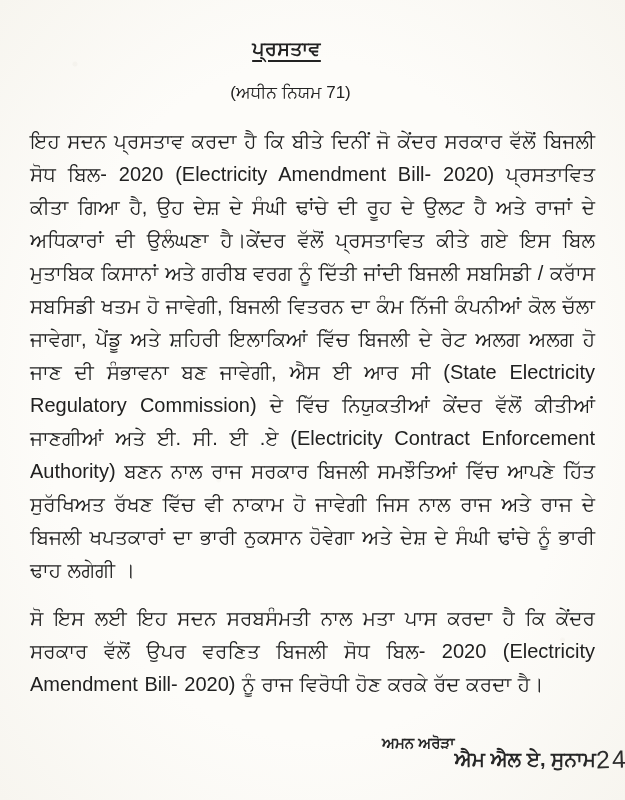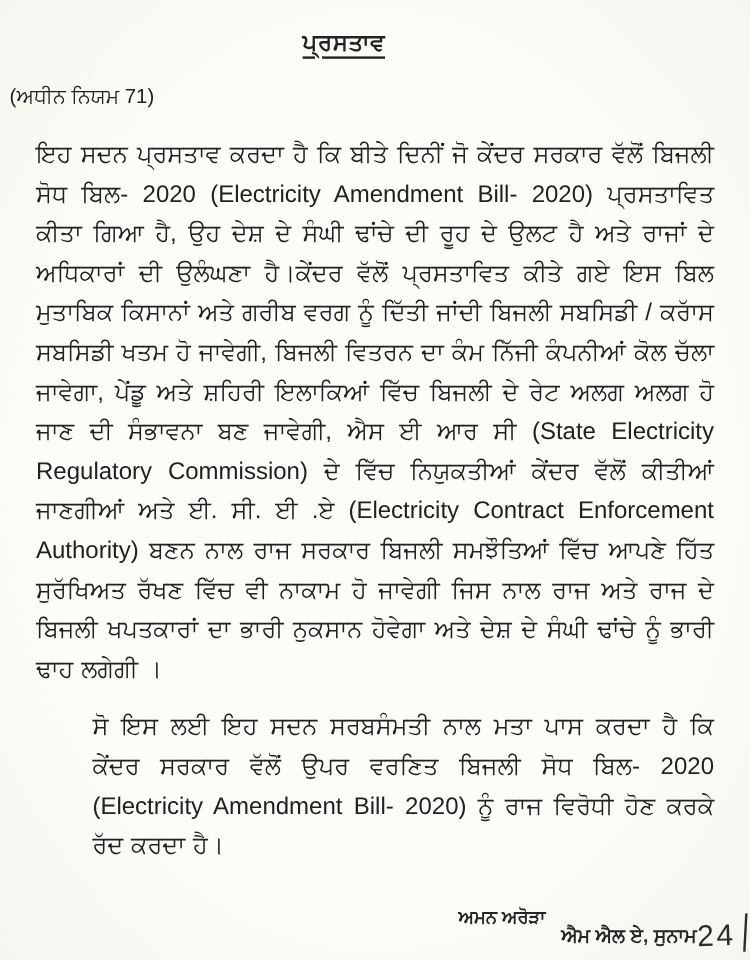--- a/index.html
+++ b/index.html
@@ -18,47 +18,47 @@
     background:
       radial-gradient(circle at 12% 8%, rgba(180,170,150,0.07) 0 2px, transparent 3px),
       radial-gradient(circle at 78% 22%, rgba(180,170,150,0.06) 0 2px, transparent 3px),
       radial-gradient(circle at 35% 60%, rgba(180,170,150,0.05) 0 2px, transparent 3px),
       radial-gradient(circle at 90% 80%, rgba(180,170,150,0.06) 0 2px, transparent 3px),
       radial-gradient(ellipse at 50% 50%, #fdfcf9 60%, #f7f5ef 100%);
     color: #222;
     overflow: hidden;
   }
   .title {
-    margin: 0;
+    margin: 12px;
     text-align: center;
     transform: translateX(-26px);
     font-size: 19px;
     font-weight: 700;
     letter-spacing: 0.5px;
     text-decoration: underline;
     text-underline-offset: 5px;
     text-decoration-thickness: 1.5px;
   }
   .subtitle {
     margin-top: 23px;
+    text-align: center;
     transform: translateX(-22px);
     font-size: 17px;
     font-weight: 500;
   }
   .body-para {
     margin: 22px 0 0 0;
     font-size: 20px;
     line-height: 33px;
     text-align: justify;
     color: #212121;
     word-spacing: 1px;
   }
   .body-para + .body-para {
     margin-top: 15px;
-    margin-left: 47px;
   }
   .sig-block {
     float: right;
     margin-top: 14px;
     margin-right: 30px;
     width: 175px;
     display: flex;
     align-items: center;
     color: #262626;
   }
@@ -67,24 +67,23 @@
     margin-right: -8px;
   }
   .sig-name {
     margin-top: -20px;
     font-size: 15px;
     font-weight: 600;
     white-space: nowrap;
   }
   .sig-desig {
     margin-top: 12px;
-    font-size: 16px;
+    font-size: 20px;
     font-weight: 600;
     white-space: nowrap;
-    margin-left: 13px;
   }
   .sig-date {
     margin-top: 8px;
     font-size: 25px;
     letter-spacing: 2px;
     transform: rotate(-2deg);
     color: #2d2d2d;
     display: flex;
     align-items: center;
     white-space: nowrap;

